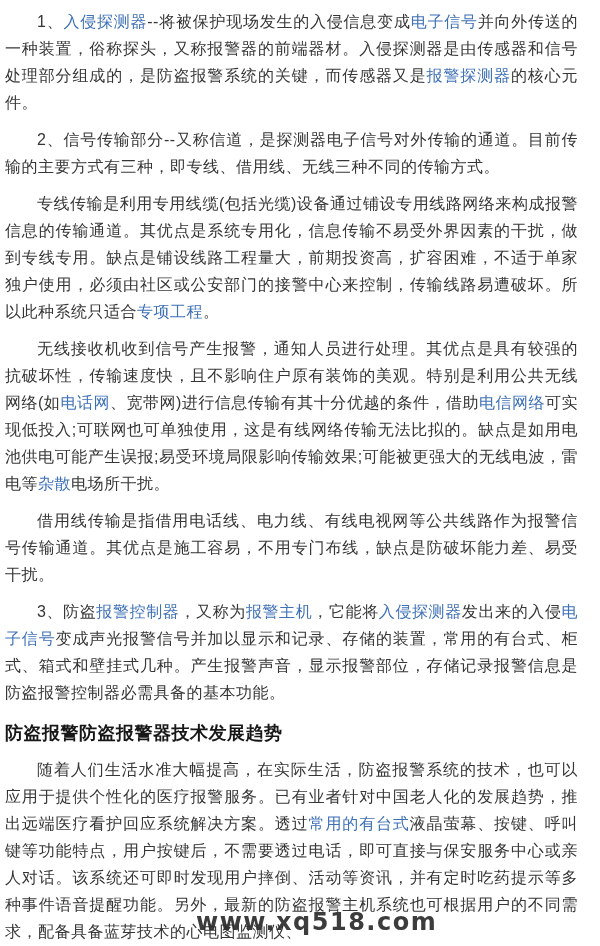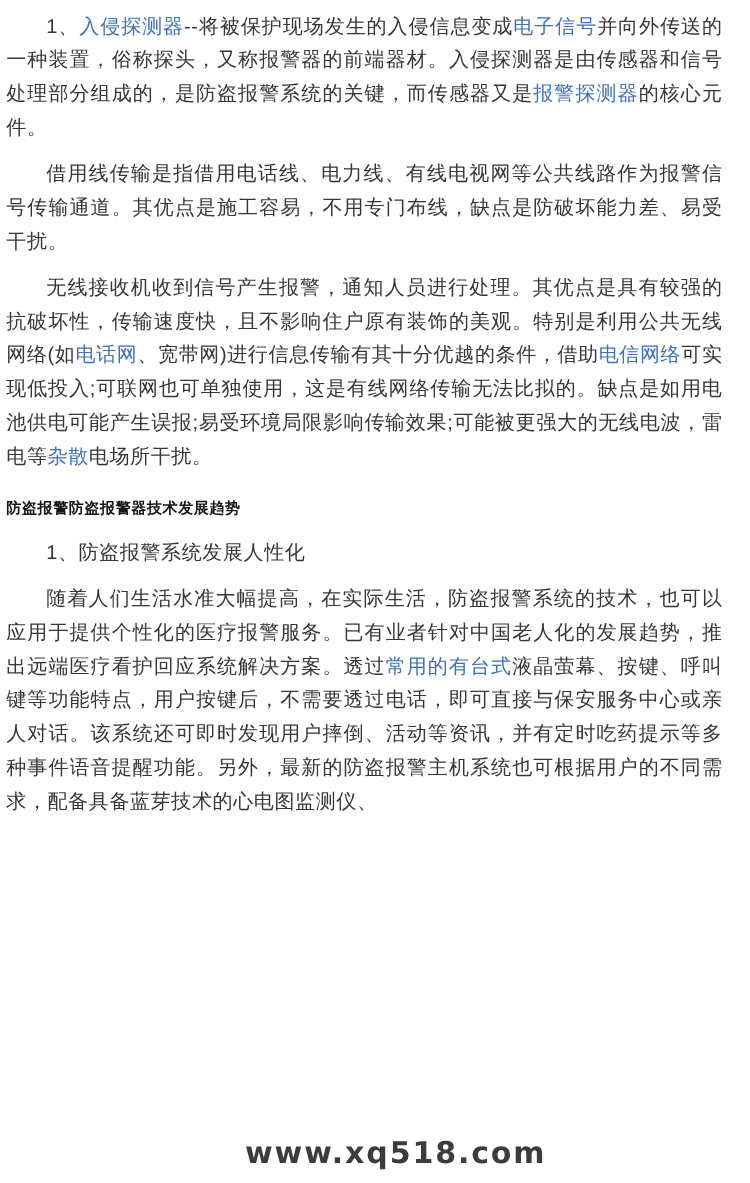--- a/index.html
+++ b/index.html
@@ -18,21 +18,21 @@
     line-height: 27px;
     color: var(--text, #363636);
     text-align: justify;
     letter-spacing: 0.5px;
   }
   .article p {
     margin: 0 16px 10px 0;
     text-indent: 2em;
   }
   .article h2 {
-    font-size: 12px;
+    font-size: 18px;
     line-height: 26px;
     font-weight: bold;
     color: var(--heading, #171717);
     margin: 14px 0 10px 0;
     text-indent: 0;
   }
   a.lnk {
     color: var(--link, #3f71b7);
     text-decoration: none;
     cursor: pointer;
@@ -49,20 +49,22 @@
     font-family: "DejaVu Sans", sans-serif;
     pointer-events: none;
   }
 </style>
 </head>
 <body style="--text: #363636; --link: #3f71b7; --heading: #171717; background: rgb(255, 255, 255);">
 
 <div class="page">
   <div id="article" class="article">
       <p><span>1、</span><a class="lnk">入侵探测器</a><span>--将被保护现场发生的入侵信息变成</span><a class="lnk">电子信号</a><span>并向外传送的一种装置，俗称探头，又称报警器的前端器材。入侵探测器是由传感器和信号处理部分组成的，是防盗报警系统的关键，而传感器又是</span><a class="lnk">报警探测器</a><span>的核心元件。</span></p>
+      <p><span>2、信号传输部分--又称信道，是探测器电子信号对外传输的通道。目前传输的主要方式有三种，即专线、借用线、无线三种不同的传输方式。</span></p>
+      <p><span>专线传输是利用专用线缆(包括光缆)设备通过铺设专用线路网络来构成报警信息的传输通道。其优点是系统专用化，信息传输不易受外界因素的干扰，做到专线专用。缺点是铺设线路工程量大，前期投资高，扩容困难，不适于单家独户使用，必须由社区或公安部门的接警中心来控制，传输线路易遭破坏。所以此种系统只适合</span><a class="lnk">专项工程</a><span>。</span></p>
+      <p><span>无线接收机收到信号产生报警，通知人员进行处理。其优点是具有较强的抗破坏性，传输速度快，且不影响住户原有装饰的美观。特别是利用公共无线网络(如</span><a class="lnk">电话网</a><span>、宽带网)进行信息传输有其十分优越的条件，借助</span><a class="lnk">电信网络</a><span>可实现低投入;可联网也可单独使用，这是有线网络传输无法比拟的。缺点是如用电池供电可能产生误报;易受环境局限影响传输效果;可能被更强大的无线电波，雷电等</span><a class="lnk">杂散</a><span>电场所干扰。</span></p>
       <p><span>借用线传输是指借用电话线、电力线、有线电视网等公共线路作为报警信号传输通道。其优点是施工容易，不用专门布线，缺点是防破坏能力差、易受干扰。</span></p>
-      <p><span>无线接收机收到信号产生报警，通知人员进行处理。其优点是具有较强的抗破坏性，传输速度快，且不影响住户原有装饰的美观。特别是利用公共无线网络(如</span><a class="lnk">电话网</a><span>、宽带网)进行信息传输有其十分优越的条件，借助</span><a class="lnk">电信网络</a><span>可实现低投入;可联网也可单独使用，这是有线网络传输无法比拟的。缺点是如用电池供电可能产生误报;易受环境局限影响传输效果;可能被更强大的无线电波，雷电等</span><a class="lnk">杂散</a><span>电场所干扰。</span></p>
+      <p><span>3、防盗</span><a class="lnk">报警控制器</a><span>，又称为</span><a class="lnk">报警主机</a><span>，它能将</span><a class="lnk">入侵探测器</a><span>发出来的入侵</span><a class="lnk">电子信号</a><span>变成声光报警信号并加以显示和记录、存储的装置，常用的有台式、柜式、箱式和壁挂式几种。产生报警声音，显示报警部位，存储记录报警信息是防盗报警控制器必需具备的基本功能。</span></p>
       <h2><span>防盗报警防盗报警器技术发展趋势</span></h2>
-      <p><span>1、防盗报警系统发展人性化</span></p>
       <p><span>随着人们生活水准大幅提高，在实际生活，防盗报警系统的技术，也可以应用于提供个性化的医疗报警服务。已有业者针对中国老人化的发展趋势，推出远端医疗看护回应系统解决方案。透过</span><a class="lnk">常用的有台式</a><span>液晶萤幕、按键、呼叫键等功能特点，用户按键后，不需要透过电话，即可直接与保安服务中心或亲人对话。该系统还可即时发现用户摔倒、活动等资讯，并有定时吃药提示等多种事件语音提醒功能。另外，最新的防盗报警主机系统也可根据用户的不同需求，配备具备蓝芽技术的心电图监测仪、</span></p>
     </div>
   <div class="watermark">www.xq518.com</div>
 </div>
 
 </body></html>

